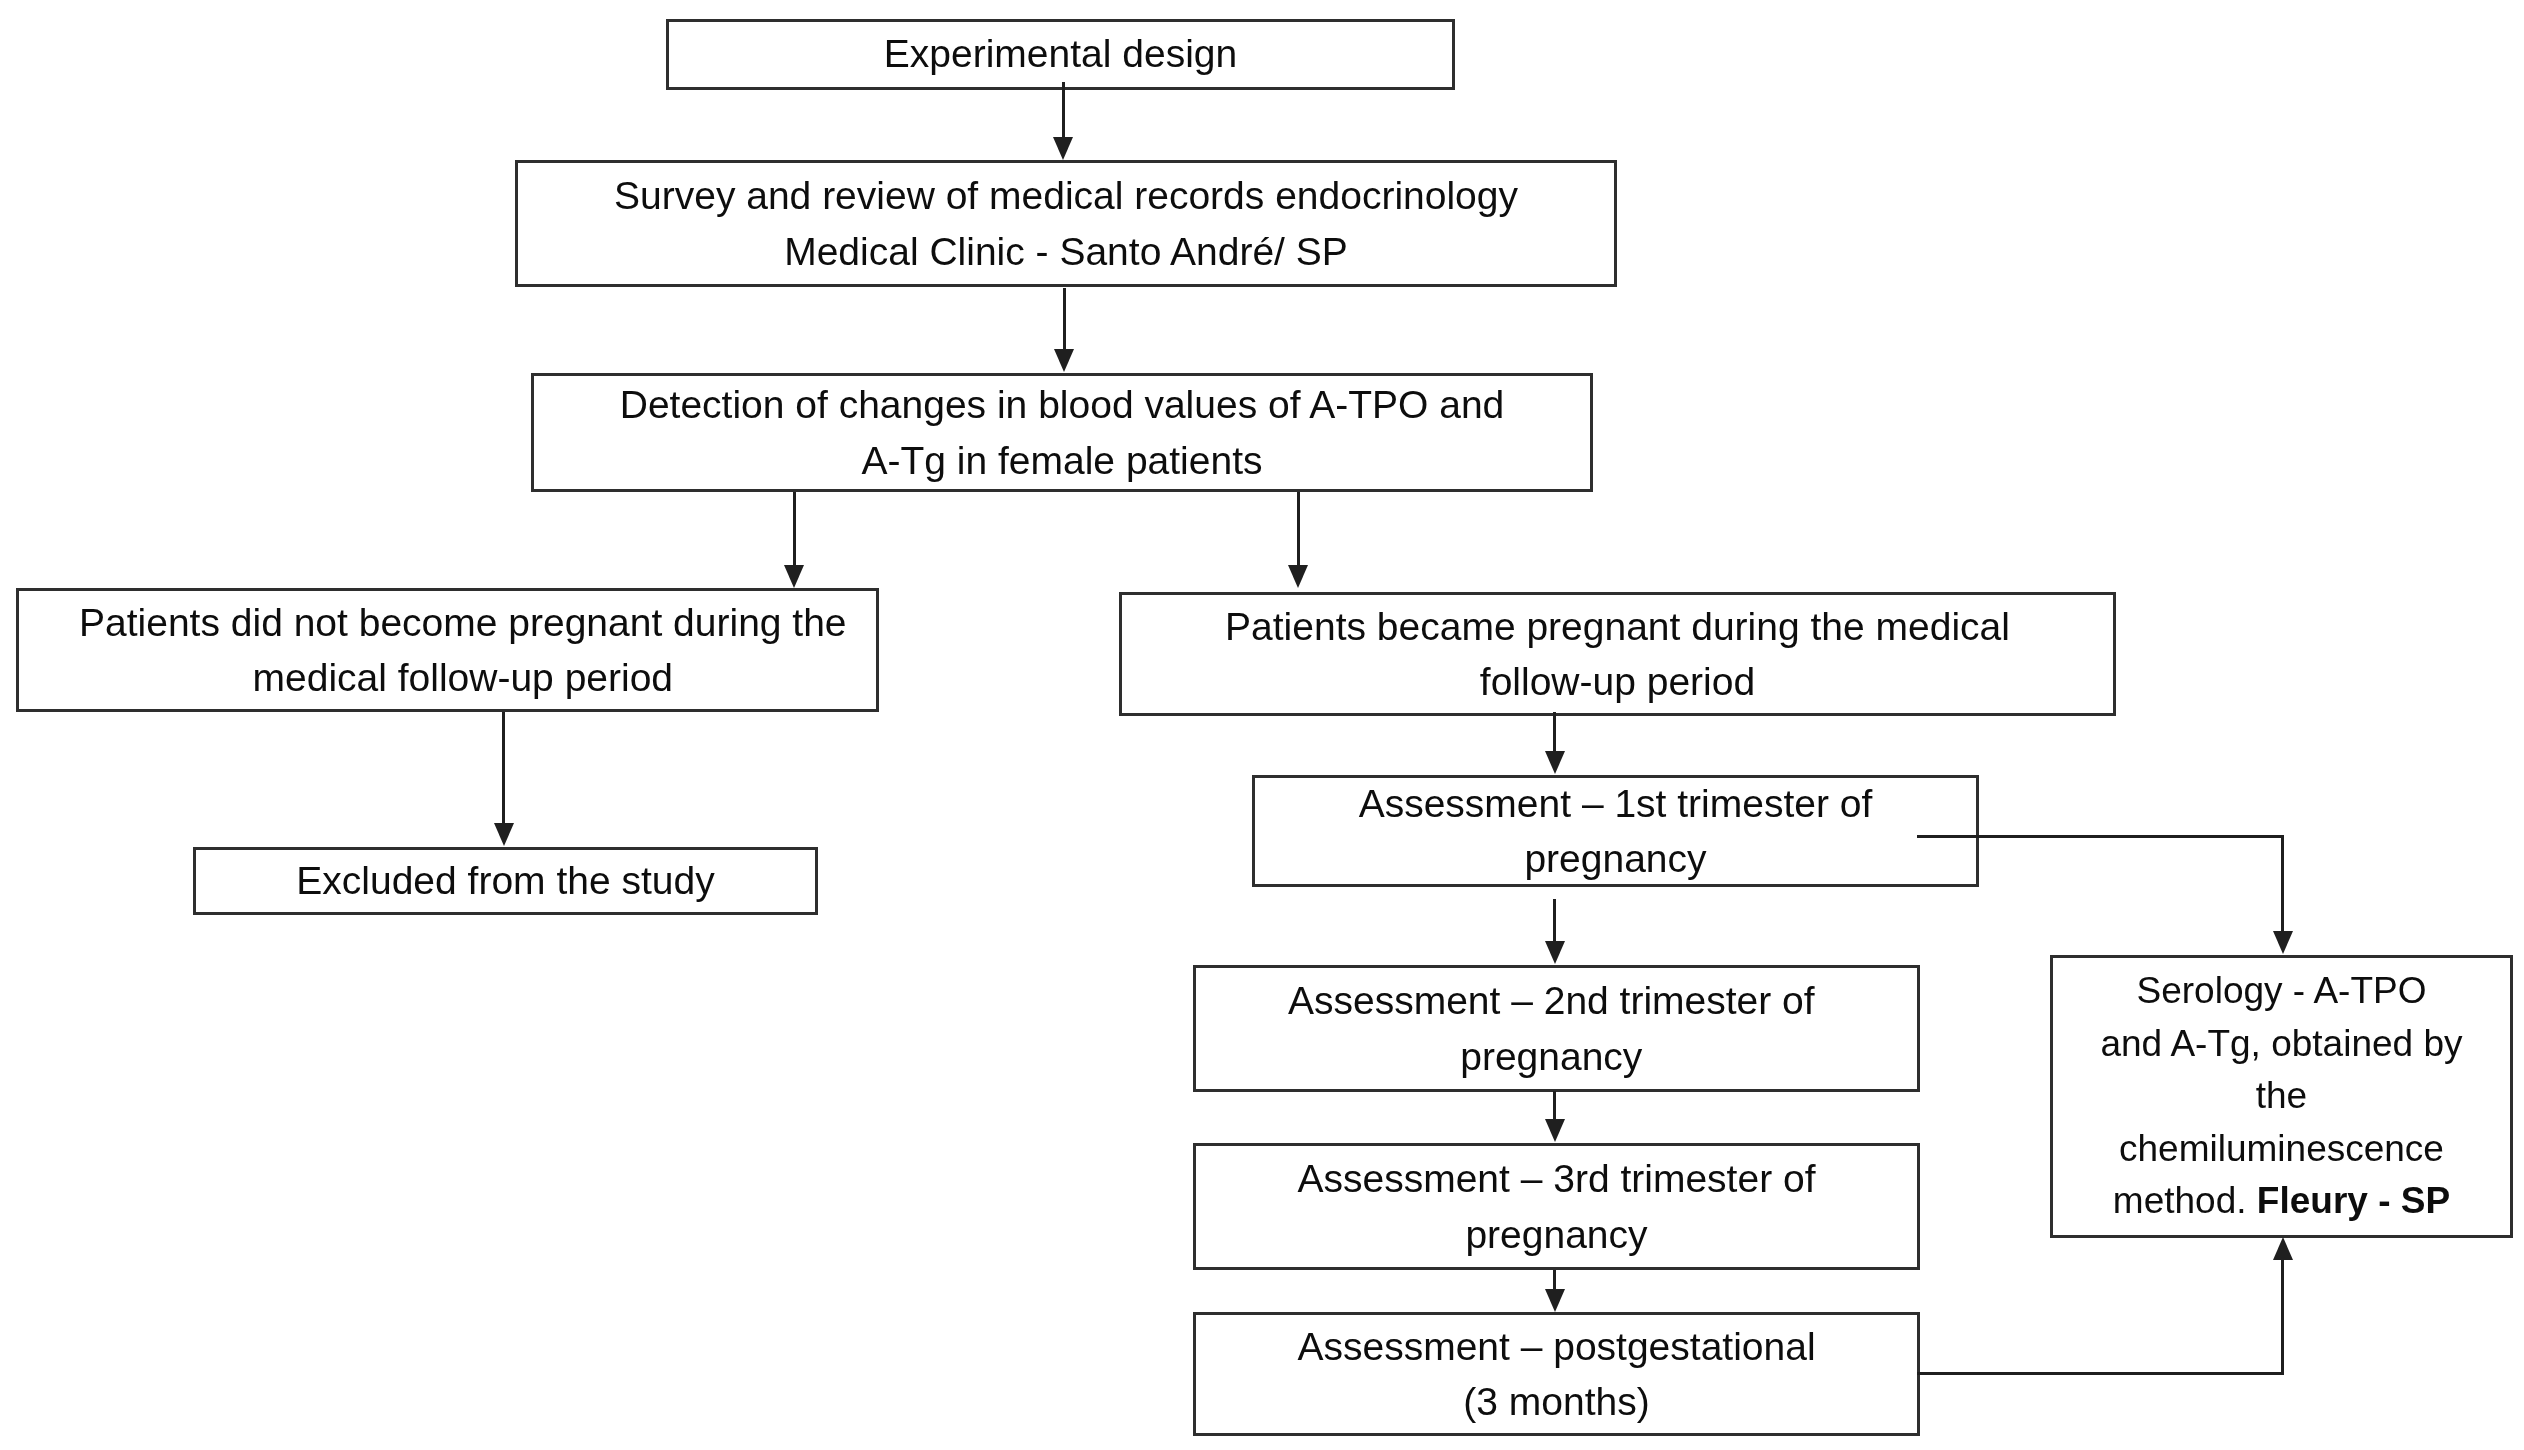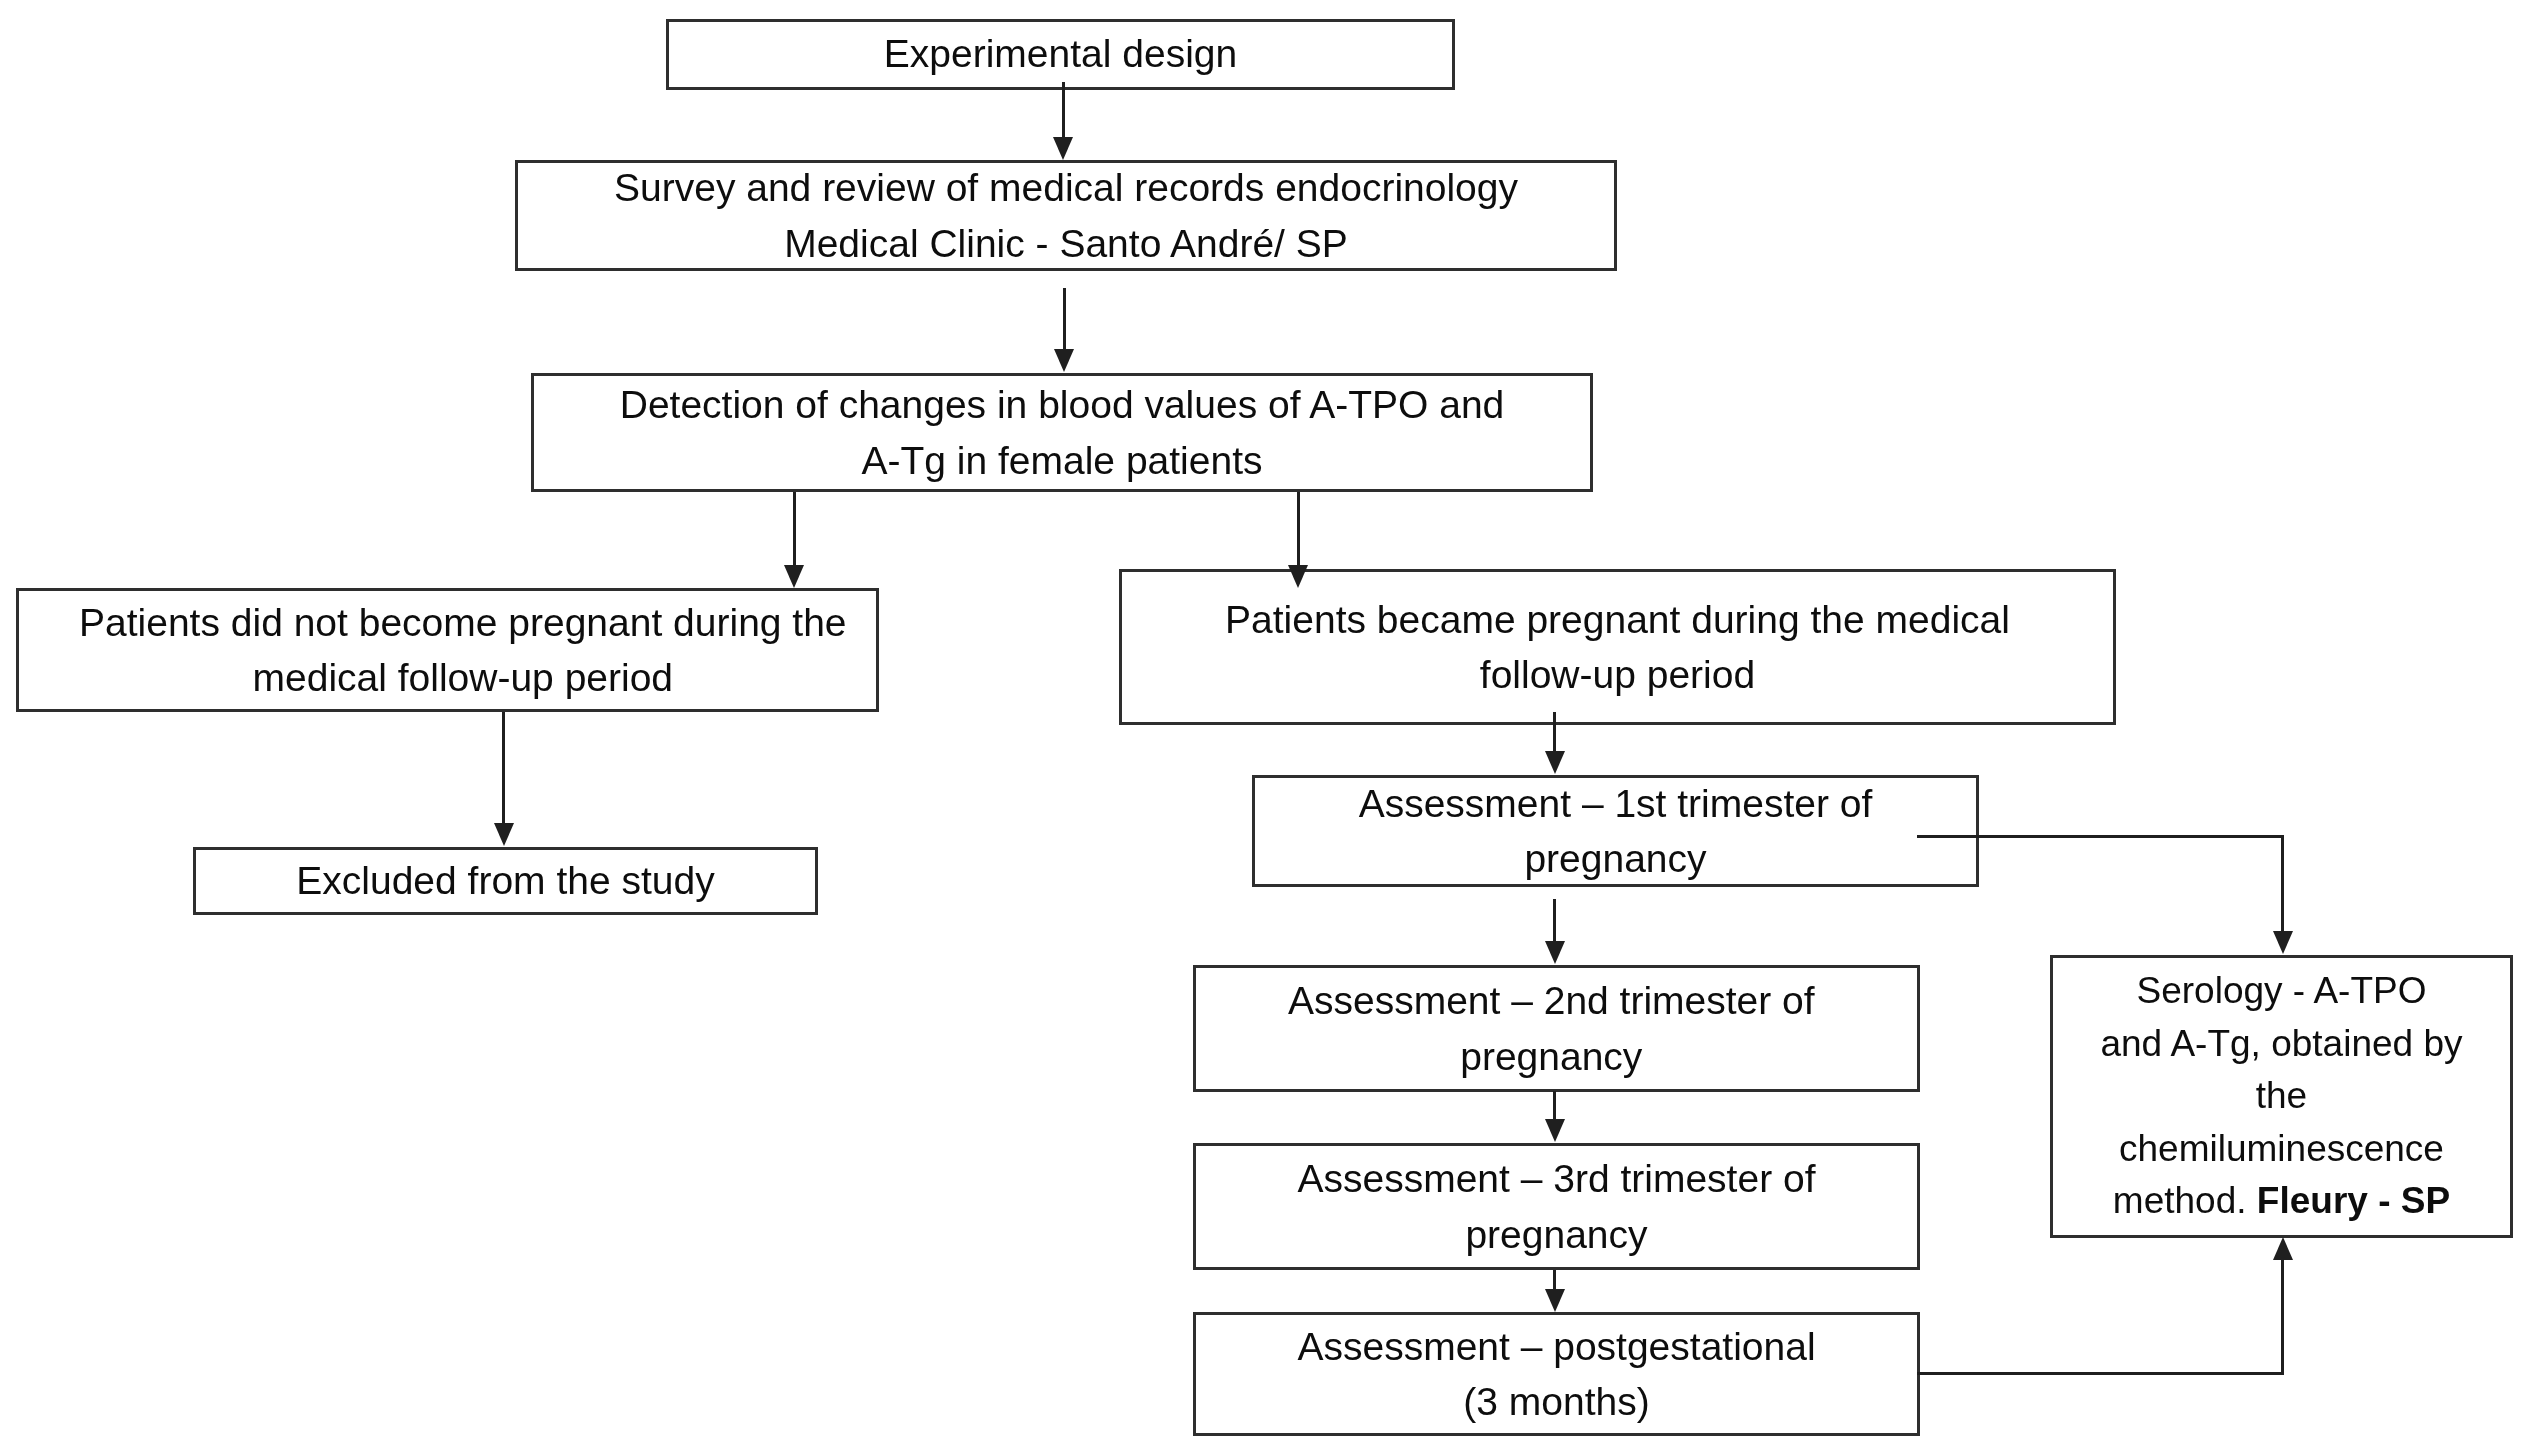--- a/index.html
+++ b/index.html
@@ -17,24 +17,24 @@
     background:#ffffff;
     display:flex;align-items:center;justify-content:center;
     text-align:center;
     font-size:39px;line-height:1.42;
     padding:2.5px 17.4px;
   }
   .node-text{white-space:pre-line;}
   .bold{font-weight:bold;}
   
   #b1{left:666px;top:18.6px;width:789px;height:71px;}
-  #b2{left:515px;top:160px;width:1102px;height:111px;}
+  #b2{left:515px;top:160px;width:1102px;height:127px;}
   #b3{left:531px;top:373px;width:1062px;height:119px;}
   #b4{left:16px;top:588px;width:863px;height:124px;padding-left:48px;}
-  #b5{left:1119px;top:569px;width:997px;height:156px;}
+  #b5{left:1119px;top:592px;width:997px;height:124px;}
   #b6{left:193px;top:847px;width:625px;height:68px;align-items:center;}
   #b7{left:1252px;top:775px;width:727px;height:112px;}
   #b8{left:1193px;top:965px;width:727px;height:127px;padding-left:7px;}
   #b9{left:1193px;top:1143px;width:727px;height:127px;}
   #b10{left:1193px;top:1312px;width:727px;height:124px;}
   #b11{left:2050px;top:955px;width:463px;height:283px;font-size:37px;}
   
   .vline,.hline{position:absolute;background:#1f1f1f;}
   .vline{width:2.5px;}
   .hline{height:2.5px;}

